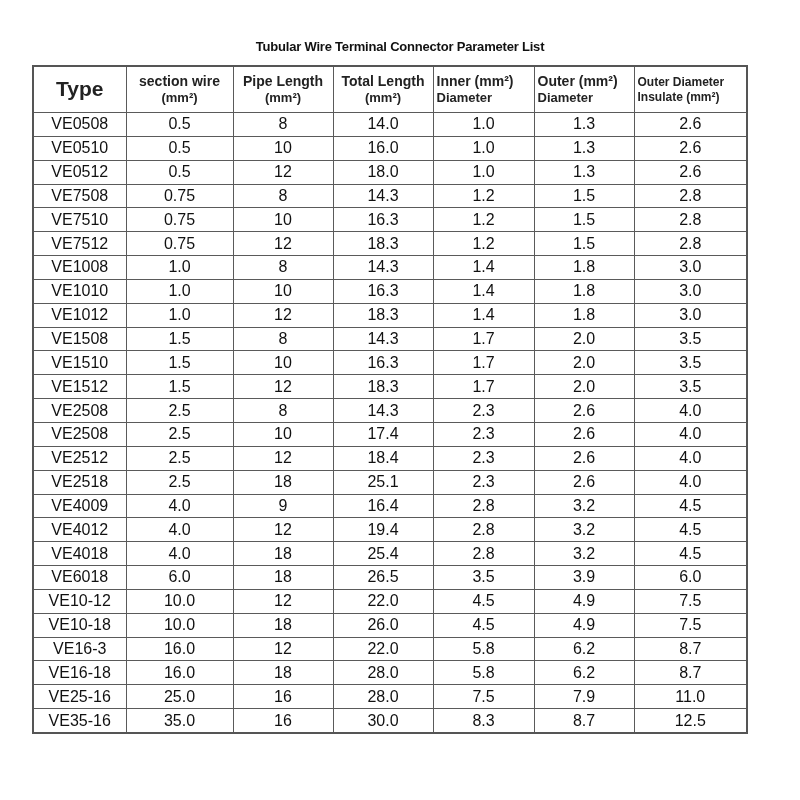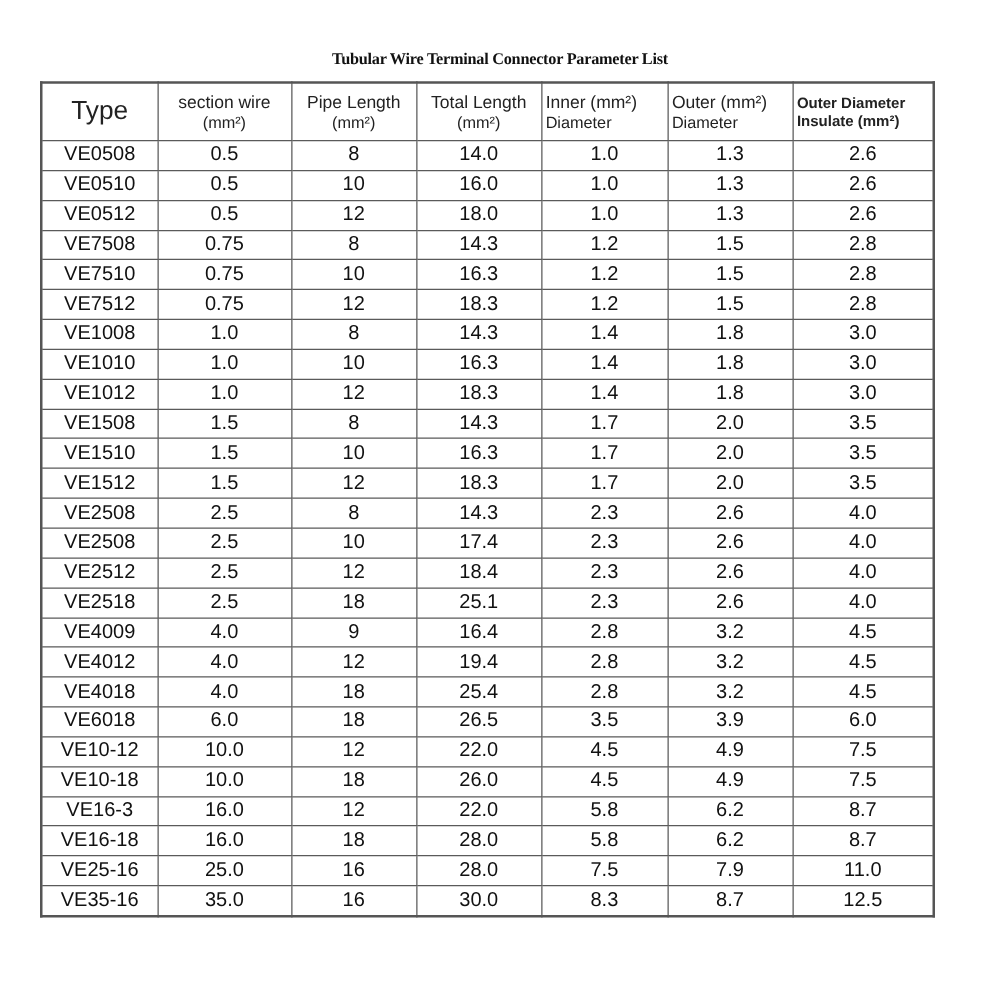--- a/index.html
+++ b/index.html
@@ -14,21 +14,21 @@
       overflow: hidden;
       font-family: "Liberation Sans", sans-serif;
       color: #111111;
     }
     .title {
       position: absolute;
       top: 39px;
       left: 0;
       width: 800px;
       text-align: center;
-      font-family: Liberation Serif, serif;
+      font-family: Liberation Sans, sans-serif;
       font-weight: bold;
       font-size: 13px;
       letter-spacing: -0.2px;
       color: #111;
     }
     table.params {
       position: absolute;
       left: 32px;
       top: 65px;
       width: 714px;
@@ -39,28 +39,28 @@
     table.params th, table.params td {
       border: 1px solid #5a5a5a;
       padding: 0;
       text-align: center;
       vertical-align: middle;
       overflow: hidden;
       white-space: nowrap;
     }
     table.params thead th {
       height: 45px;
-      font-weight: normal;
+      font-weight: bold;
       font-size: 14px;
       color: #222;
       line-height: 1.25;
     }
     table.params thead th.type-head {
       font-size: 21px;
-      font-weight: normal;
+      font-weight: bold;
     }
     table.params thead th .line2 {
       display: block;
       font-size: 13px;
     }
     table.params thead th.left {
       text-align: left;
       padding-left: 3px;
     }
     table.params thead th.small {

